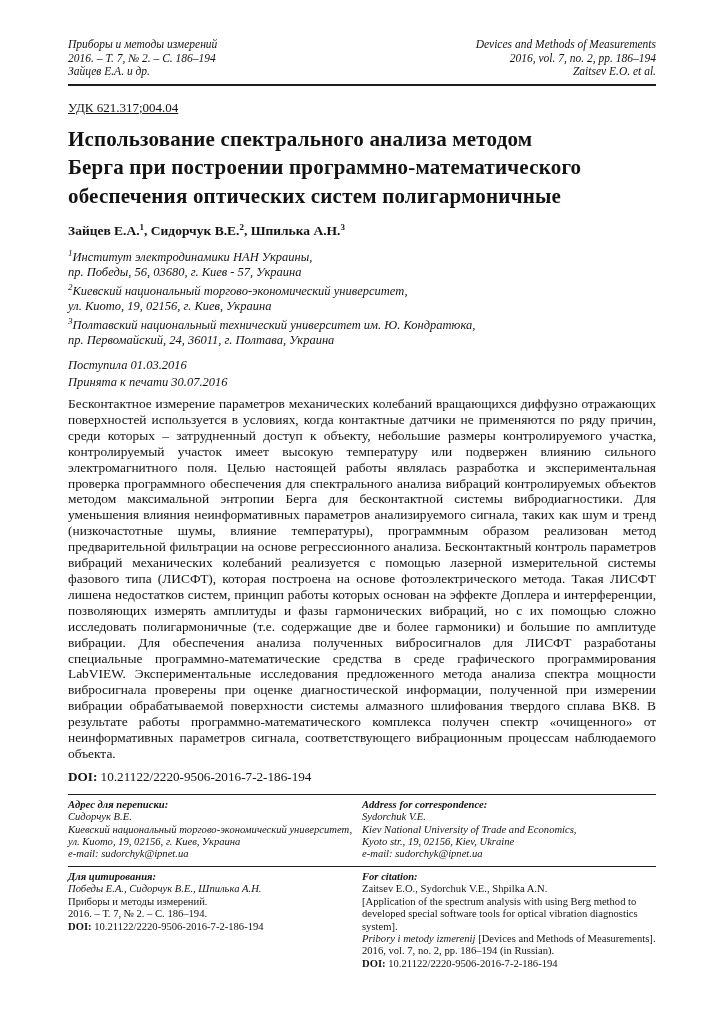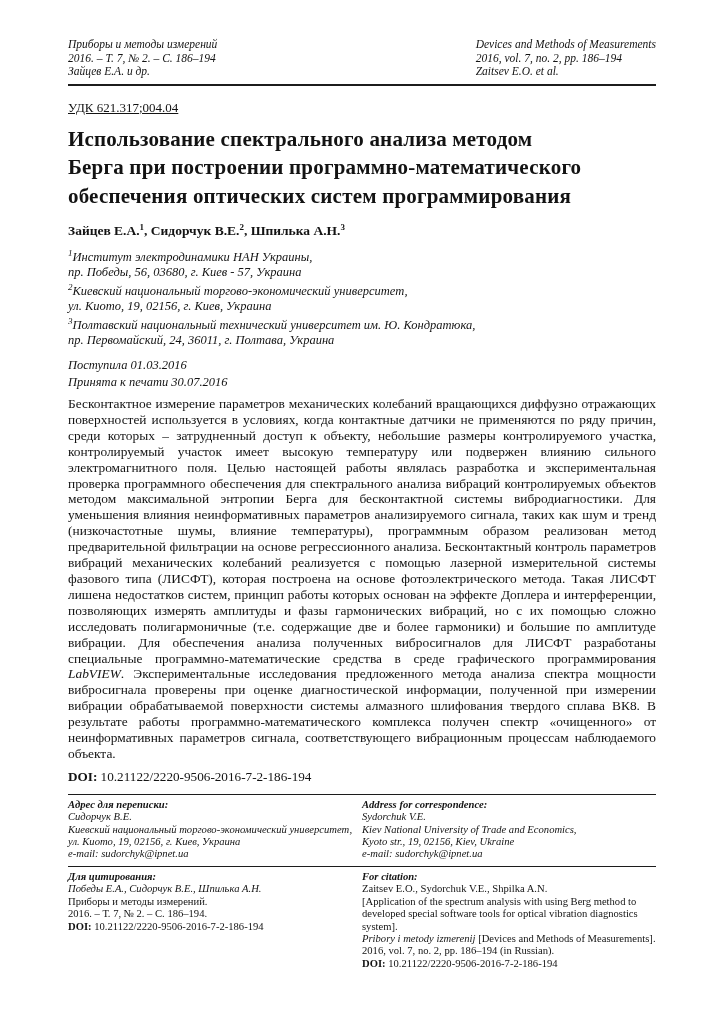--- a/index.html
+++ b/index.html
@@ -23,21 +23,21 @@
   }
 
   
   .jheader {
     display: flex;
     justify-content: space-between;
     font-style: italic;
     font-size: 11.5px;
     line-height: 13.5px;
   }
-  .jheader .right { }
+  .jheader .right { text-align: right; }
   .header-rule {
     border: 0;
     border-top: 2.5px solid #1c1c1c;
     margin: 5px 0 0 0;
   }
 
   .udc {
     margin-top: 14px;
     font-size: 13px;
     text-decoration: underline;
@@ -72,21 +72,21 @@
     font-size: 12.5px;
     line-height: 16.5px;
   }
 
   .abstract {
     margin-top: 6px;
     font-size: 13.4px;
     line-height: 15.9px;
     text-align: justify;
   }
-  .abstract .it { font-style: italic; }
+  .abstract .it { }
 
   .keywords {
     margin-top: 7px;
     font-size: 13.4px;
     line-height: 16px;
     text-align: justify;
   }
   .keywords .label, .doi-line .label { font-weight: bold; }
 
   .doi-line {
@@ -131,21 +131,21 @@
       <div>Zaitsev E.O. et al.</div>
     </div>
   </div>
   <hr class="header-rule">
 
   <div class="udc">УДК 621.317;004.04</div>
 
   <div class="title">
     <div>Использование спектрального анализа методом</div>
     <div>Берга при построении программно-математического</div>
-    <div>обеспечения оптических систем программирования</div>
+    <div>обеспечения оптических систем полигармоничные</div>
   </div>
 
   <div class="authors">
     <span>Зайцев Е.А.</span><sup>1</sup><span>, </span><span>Сидорчук В.Е.</span><sup>2</sup><span>, </span><span>Шпилька А.Н.</span><sup>3</sup>
   </div>
 
   <div class="affiliations">
     <div class="affiliation">
       <div><sup>1</sup><span>Институт электродинамики НАН Украины,</span></div>
       <div>пр. Победы, 56, 03680, г. Киев - 57, Украина</div>

